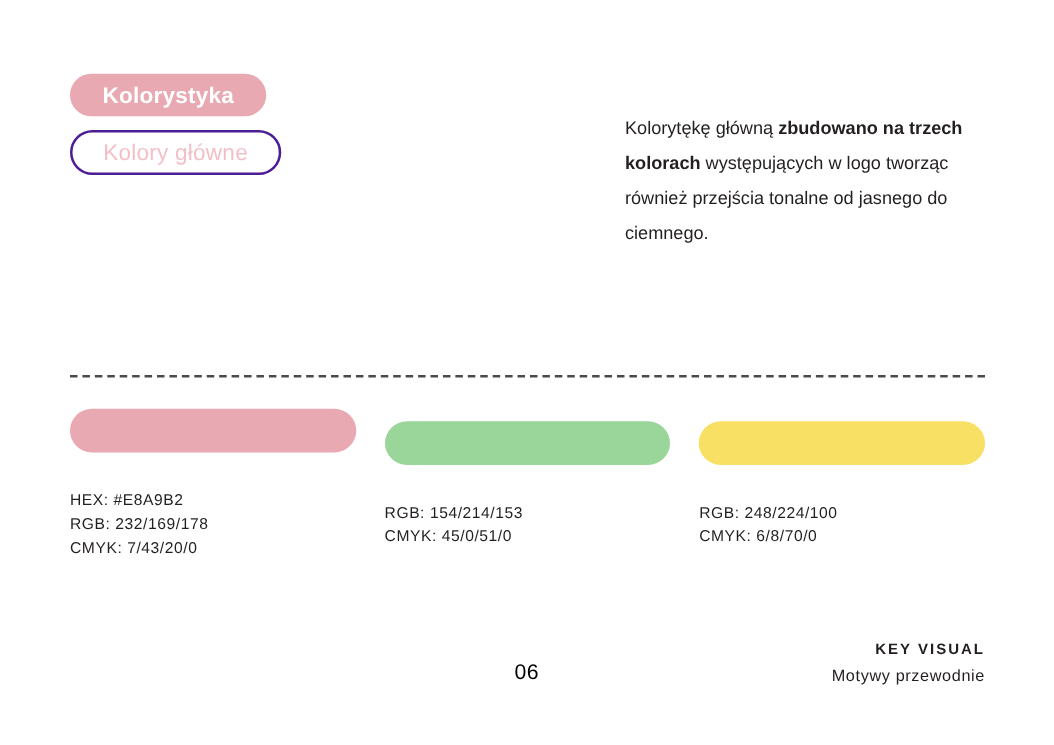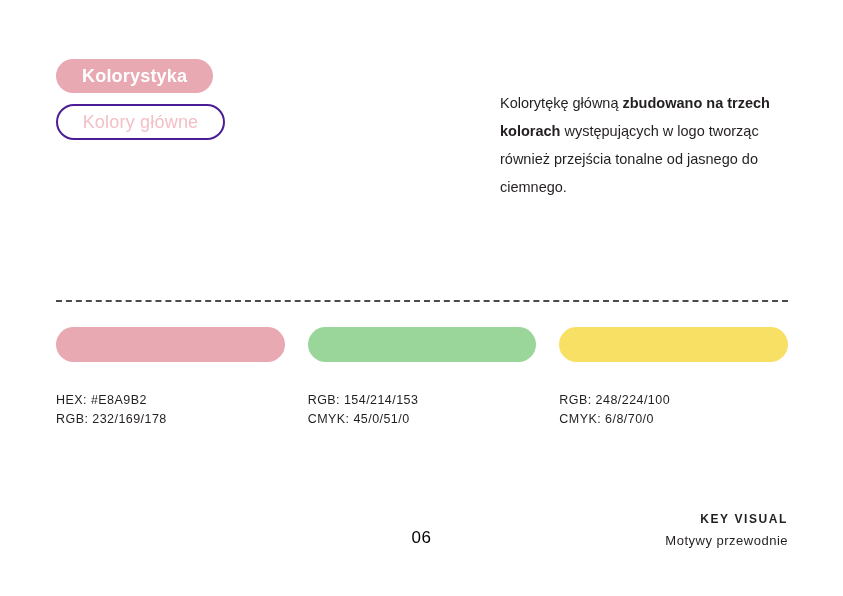--- a/index.html
+++ b/index.html
@@ -162,20 +162,21 @@
 
   <div class="divider"></div>
 
   <div class="swatches">
 
     <div class="swatch-col">
       <div class="swatch-bar" style="background: rgb(232, 169, 178);"></div>
       <div class="swatch-info">
         <div>HEX: #E8A9B2</div>
         <div>RGB: 232/169/178</div>
+        <div>CMYK: 7/43/20/0</div>
       </div>
     </div>
 
     <div class="swatch-col">
       <div class="swatch-bar" style="background: rgb(154, 214, 153);"></div>
       <div class="swatch-info">
         <div>RGB: 154/214/153</div>
         <div>CMYK: 45/0/51/0</div>
       </div>
     </div>

